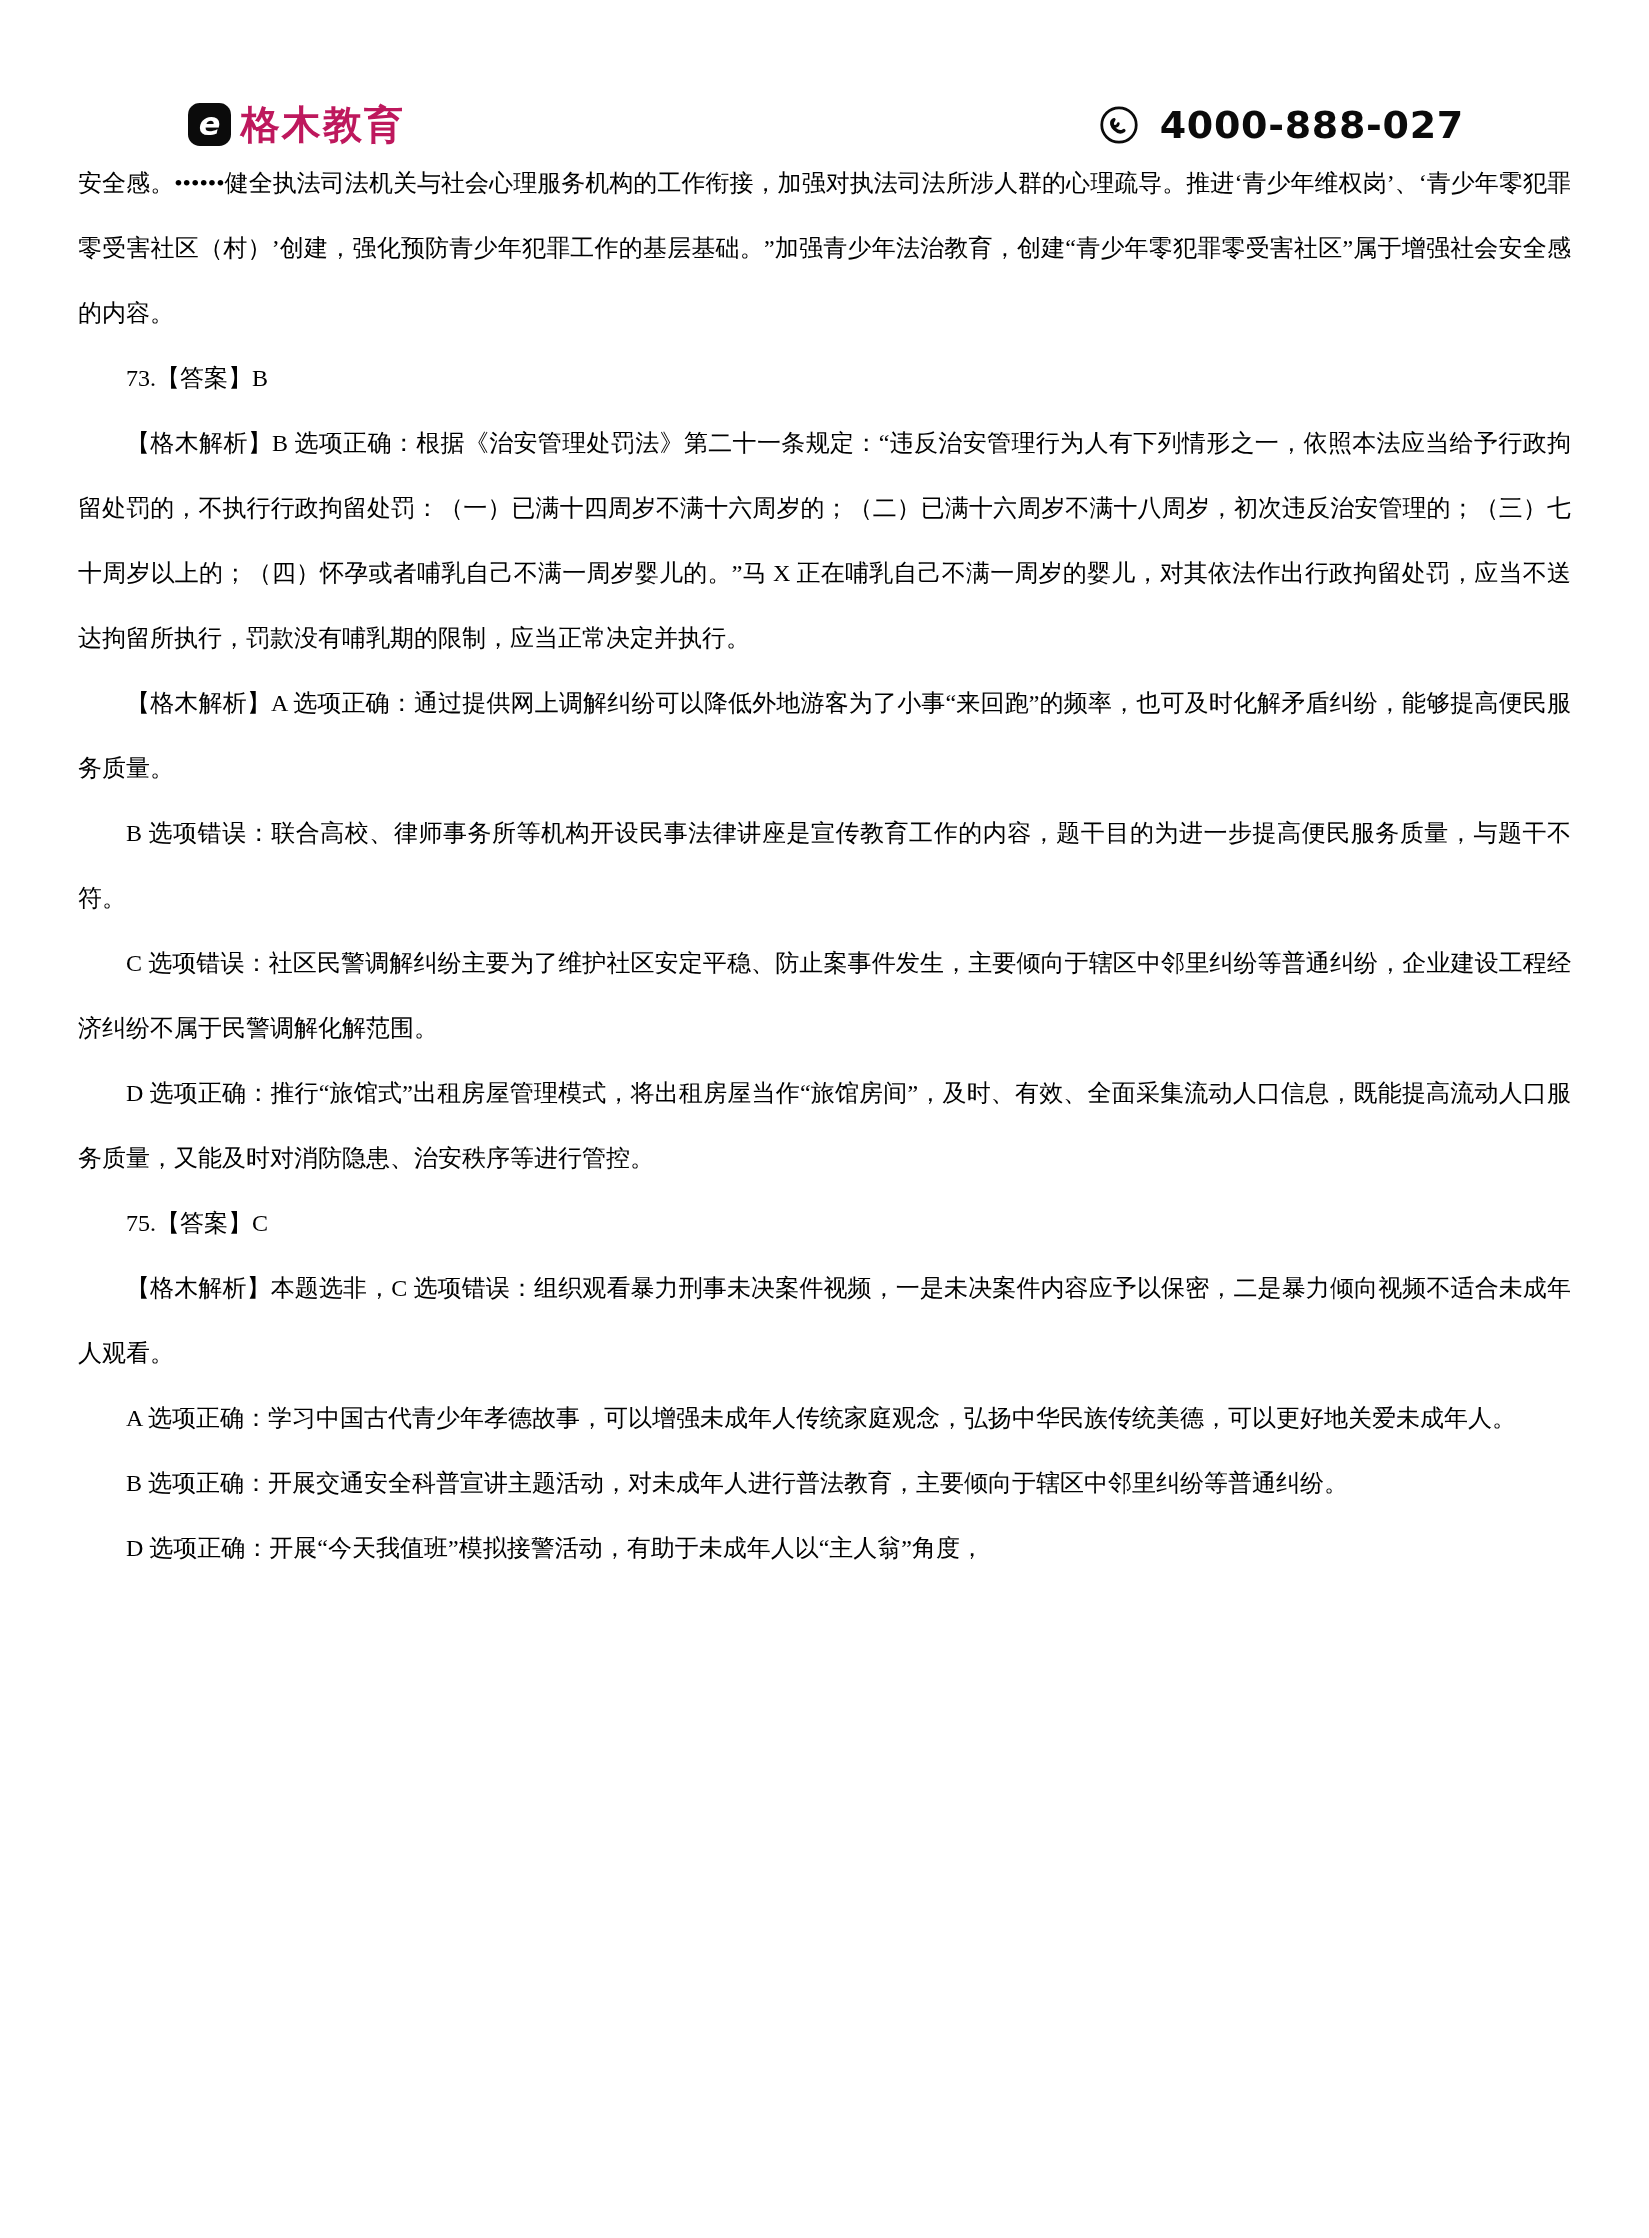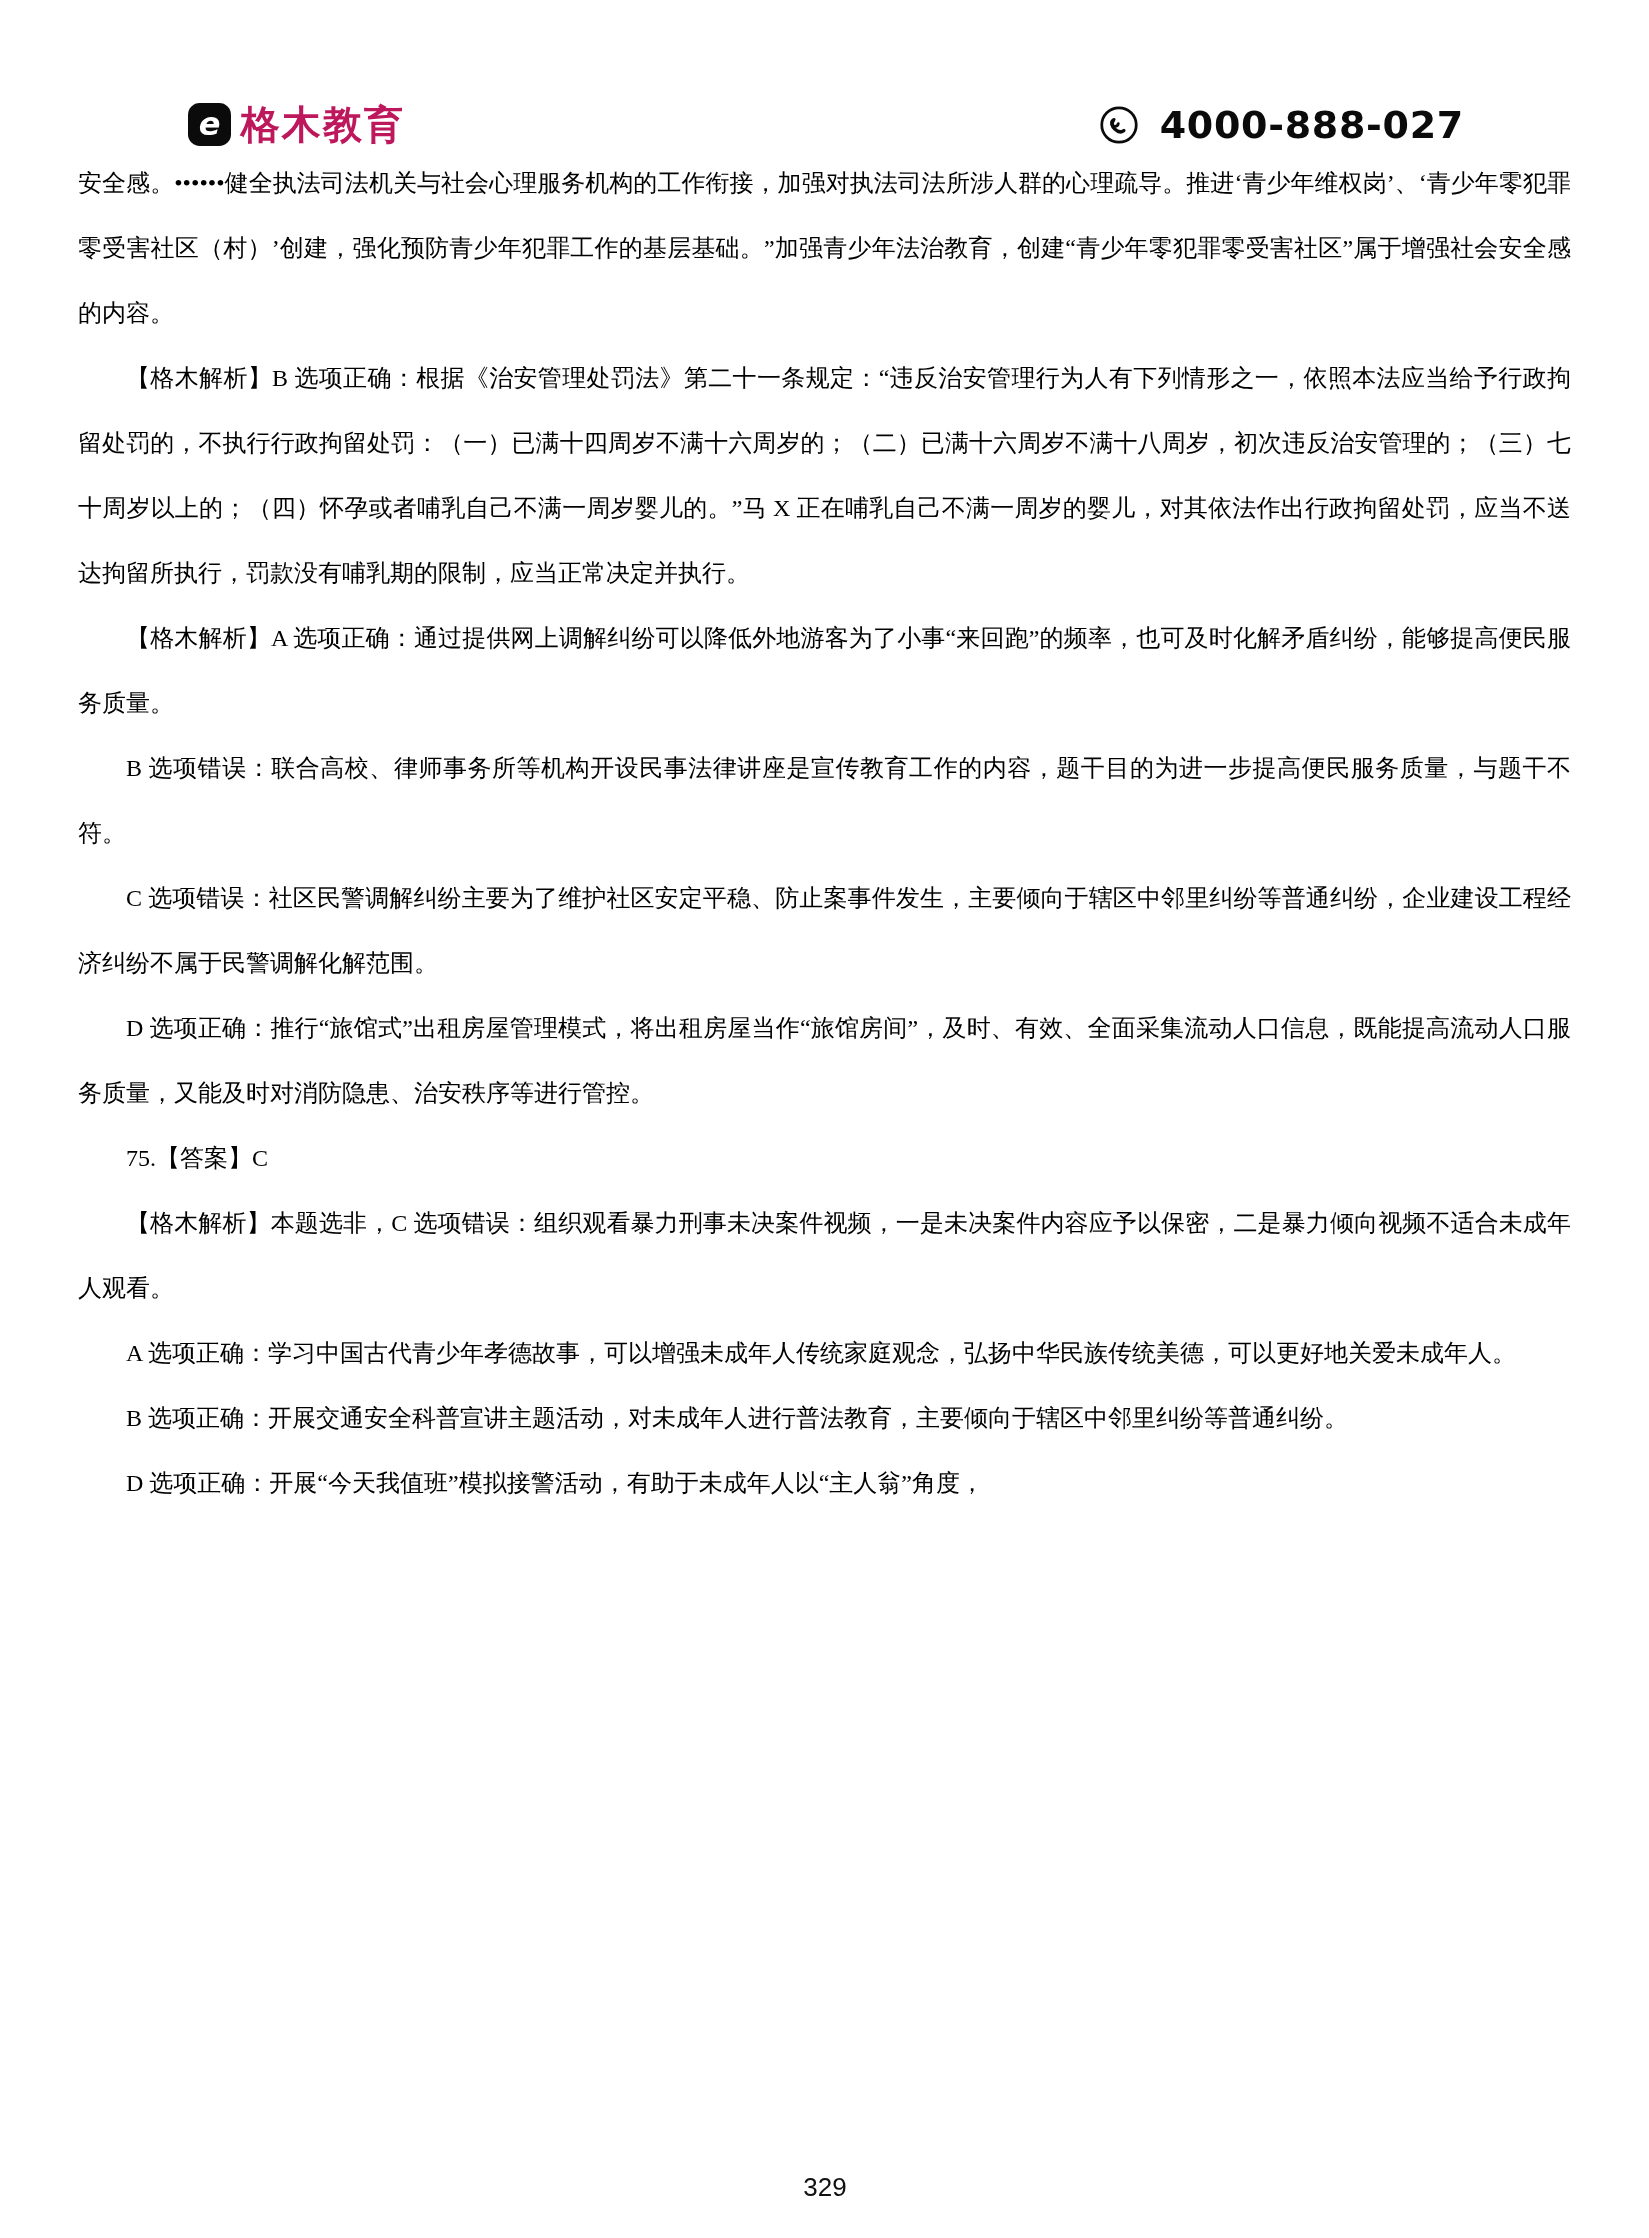--- a/index.html
+++ b/index.html
@@ -79,20 +79,21 @@
         </svg>
       </div>
       <div class="phone-number">4000-888-027</div>
     </div>
   </div>
 
   <div class="content">
 
       <p>安全感。••••••健全执法司法机关与社会心理服务机构的工作衔接，加强对执法司法所涉人群的心理疏导。推进‘青少年维权岗’、‘青少年零犯罪零受害社区（村）’创建，强化预防青少年犯罪工作的基层基础。”加强青少年法治教育，创建“青少年零犯罪零受害社区”属于增强社会安全感的内容。</p>
 
+      <p class="indent">73.【答案】B</p>
 
       <p class="indent">【格木解析】B 选项正确：根据《治安管理处罚法》第二十一条规定：“违反治安管理行为人有下列情形之一，依照本法应当给予行政拘留处罚的，不执行行政拘留处罚：（一）已满十四周岁不满十六周岁的；（二）已满十六周岁不满十八周岁，初次违反治安管理的；（三）七十周岁以上的；（四）怀孕或者哺乳自己不满一周岁婴儿的。”马 X 正在哺乳自己不满一周岁的婴儿，对其依法作出行政拘留处罚，应当不送达拘留所执行，罚款没有哺乳期的限制，应当正常决定并执行。</p>
 
 
       <p class="indent">【格木解析】A 选项正确：通过提供网上调解纠纷可以降低外地游客为了小事“来回跑”的频率，也可及时化解矛盾纠纷，能够提高便民服务质量。</p>
 
       <p class="indent">B 选项错误：联合高校、律师事务所等机构开设民事法律讲座是宣传教育工作的内容，题干目的为进一步提高便民服务质量，与题干不符。</p>
 
       <p class="indent">C 选项错误：社区民警调解纠纷主要为了维护社区安定平稳、防止案事件发生，主要倾向于辖区中邻里纠纷等普通纠纷，企业建设工程经济纠纷不属于民警调解化解范围。</p>
 
@@ -102,16 +103,15 @@
 
       <p class="indent">【格木解析】本题选非，C 选项错误：组织观看暴力刑事未决案件视频，一是未决案件内容应予以保密，二是暴力倾向视频不适合未成年人观看。</p>
 
       <p class="indent">A 选项正确：学习中国古代青少年孝德故事，可以增强未成年人传统家庭观念，弘扬中华民族传统美德，可以更好地关爱未成年人。</p>
 
       <p class="indent">B 选项正确：开展交通安全科普宣讲主题活动，对未成年人进行普法教育，主要倾向于辖区中邻里纠纷等普通纠纷。</p>
 
       <p class="indent">D 选项正确：开展“今天我值班”模拟接警活动，有助于未成年人以“主人翁”角度，</p>
     </div>
 
-  <div class="page-number">329</div>
 
 </div>
 
 
 </body></html>

